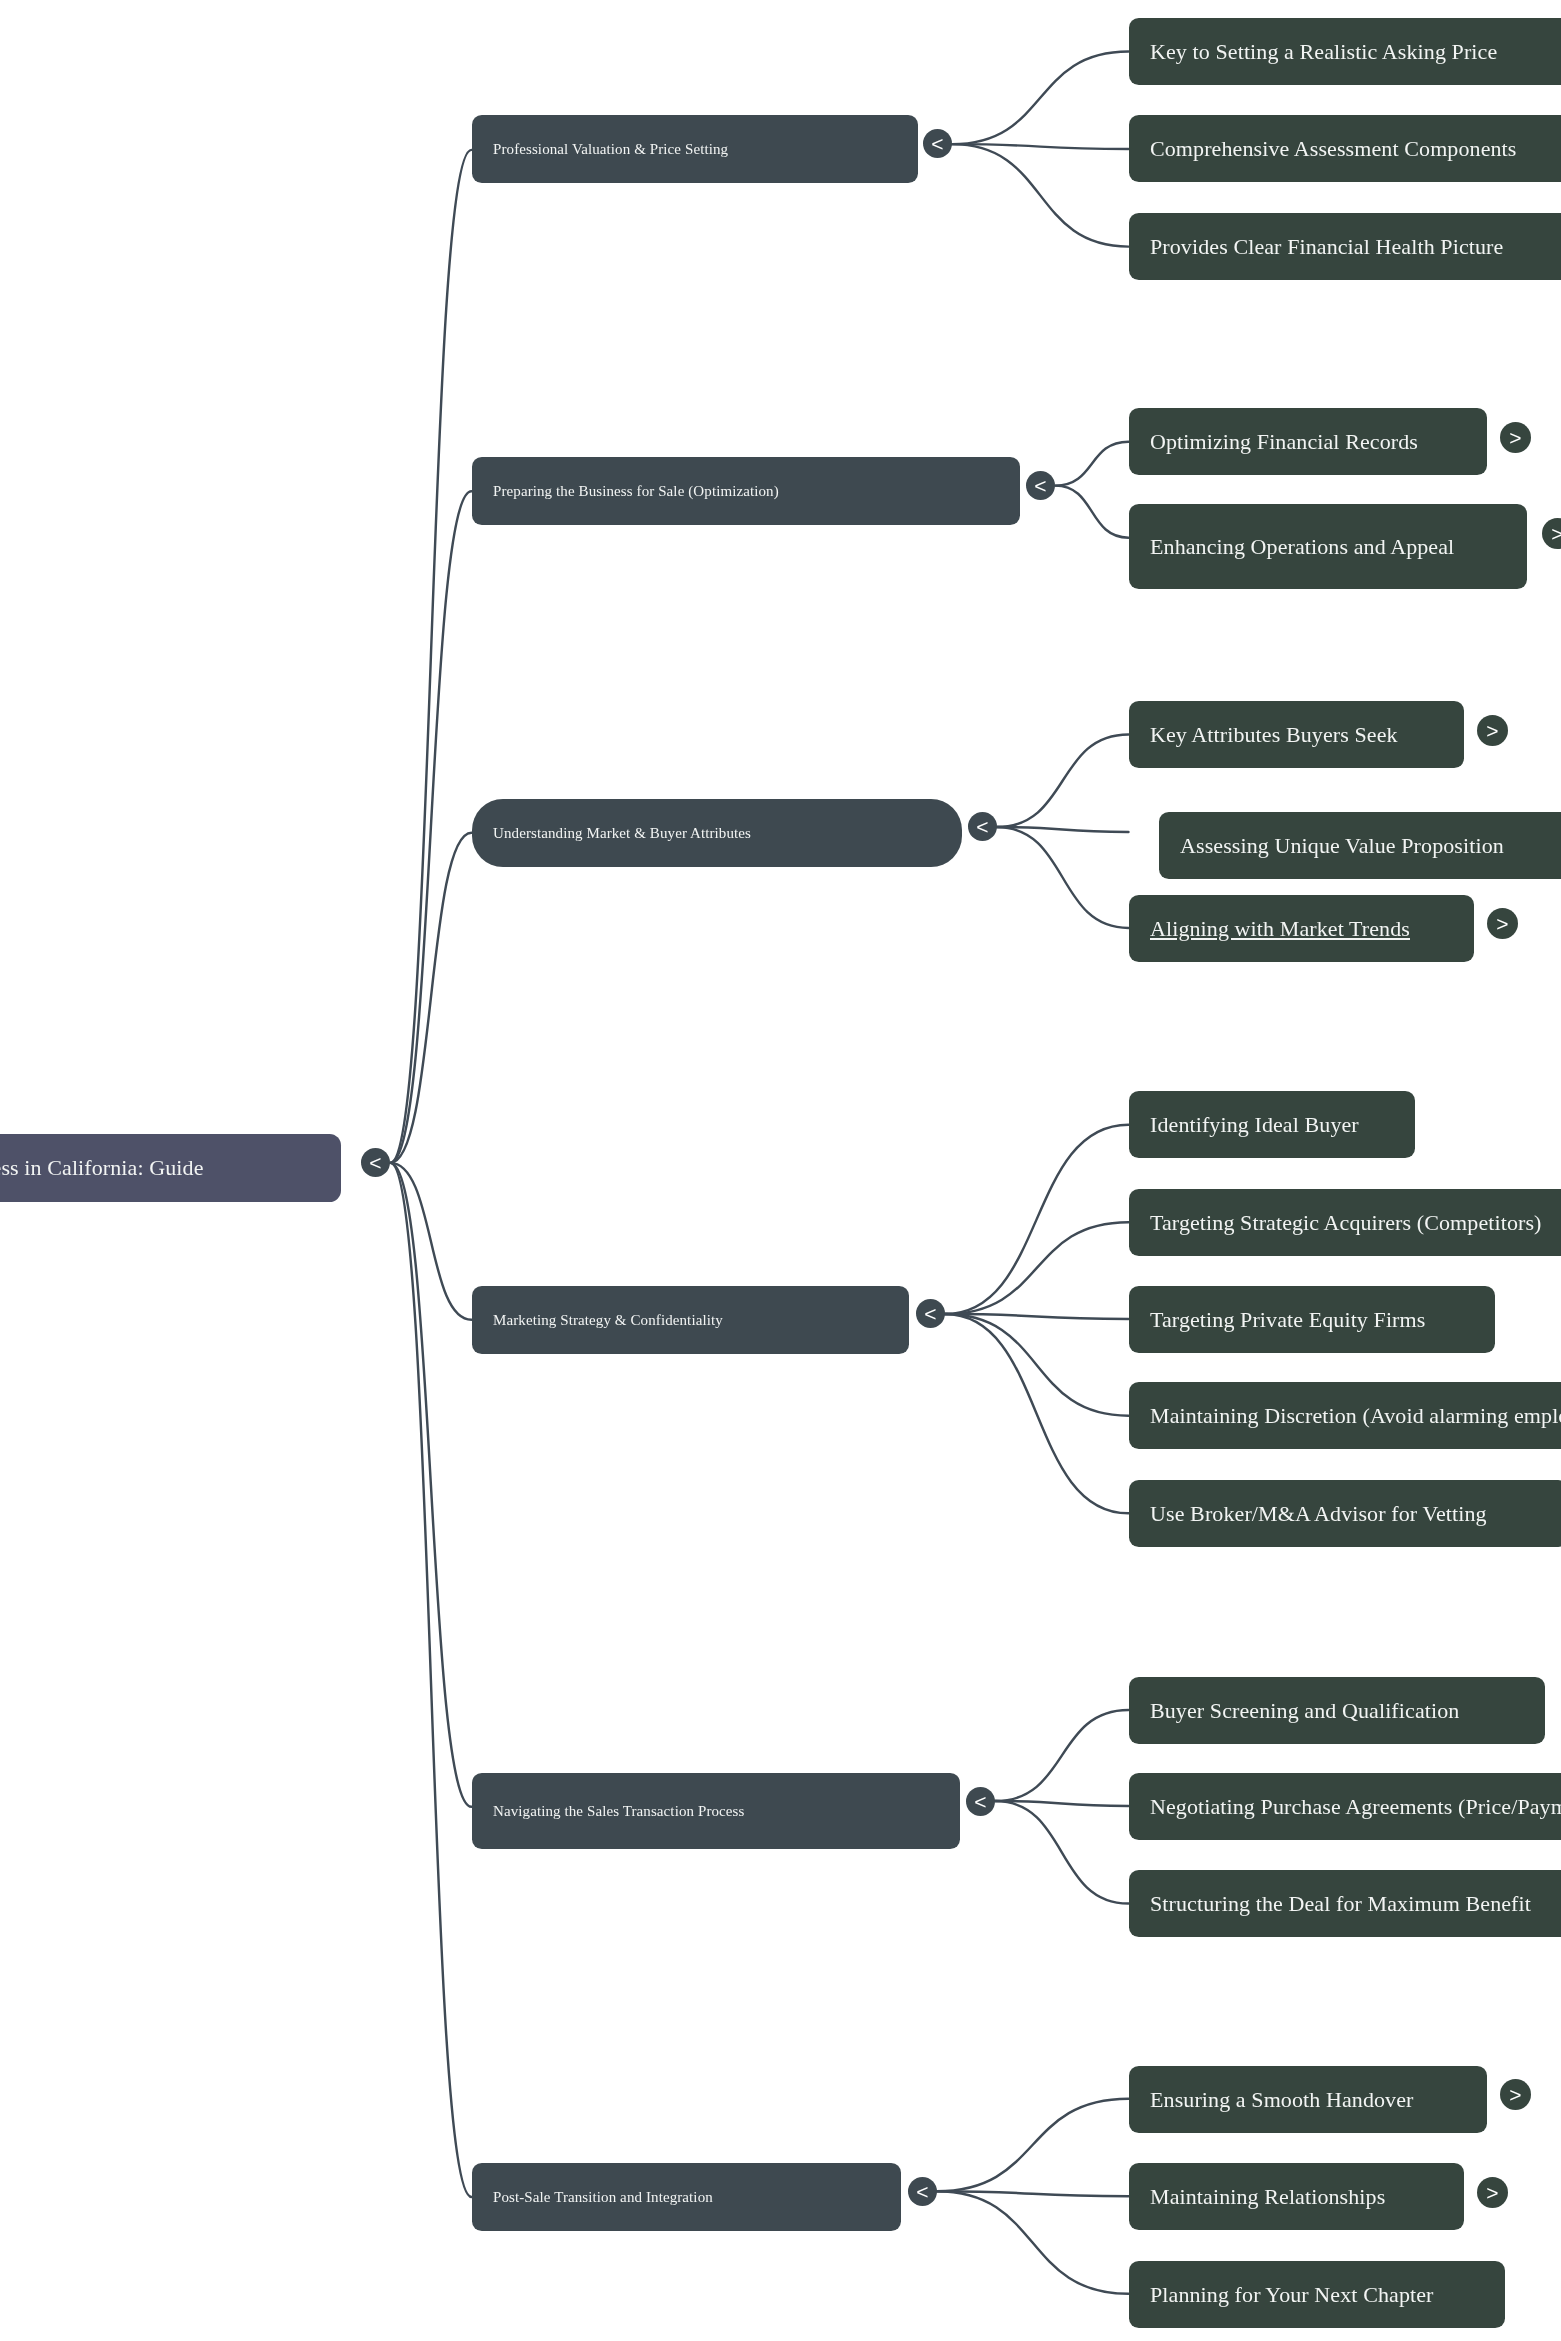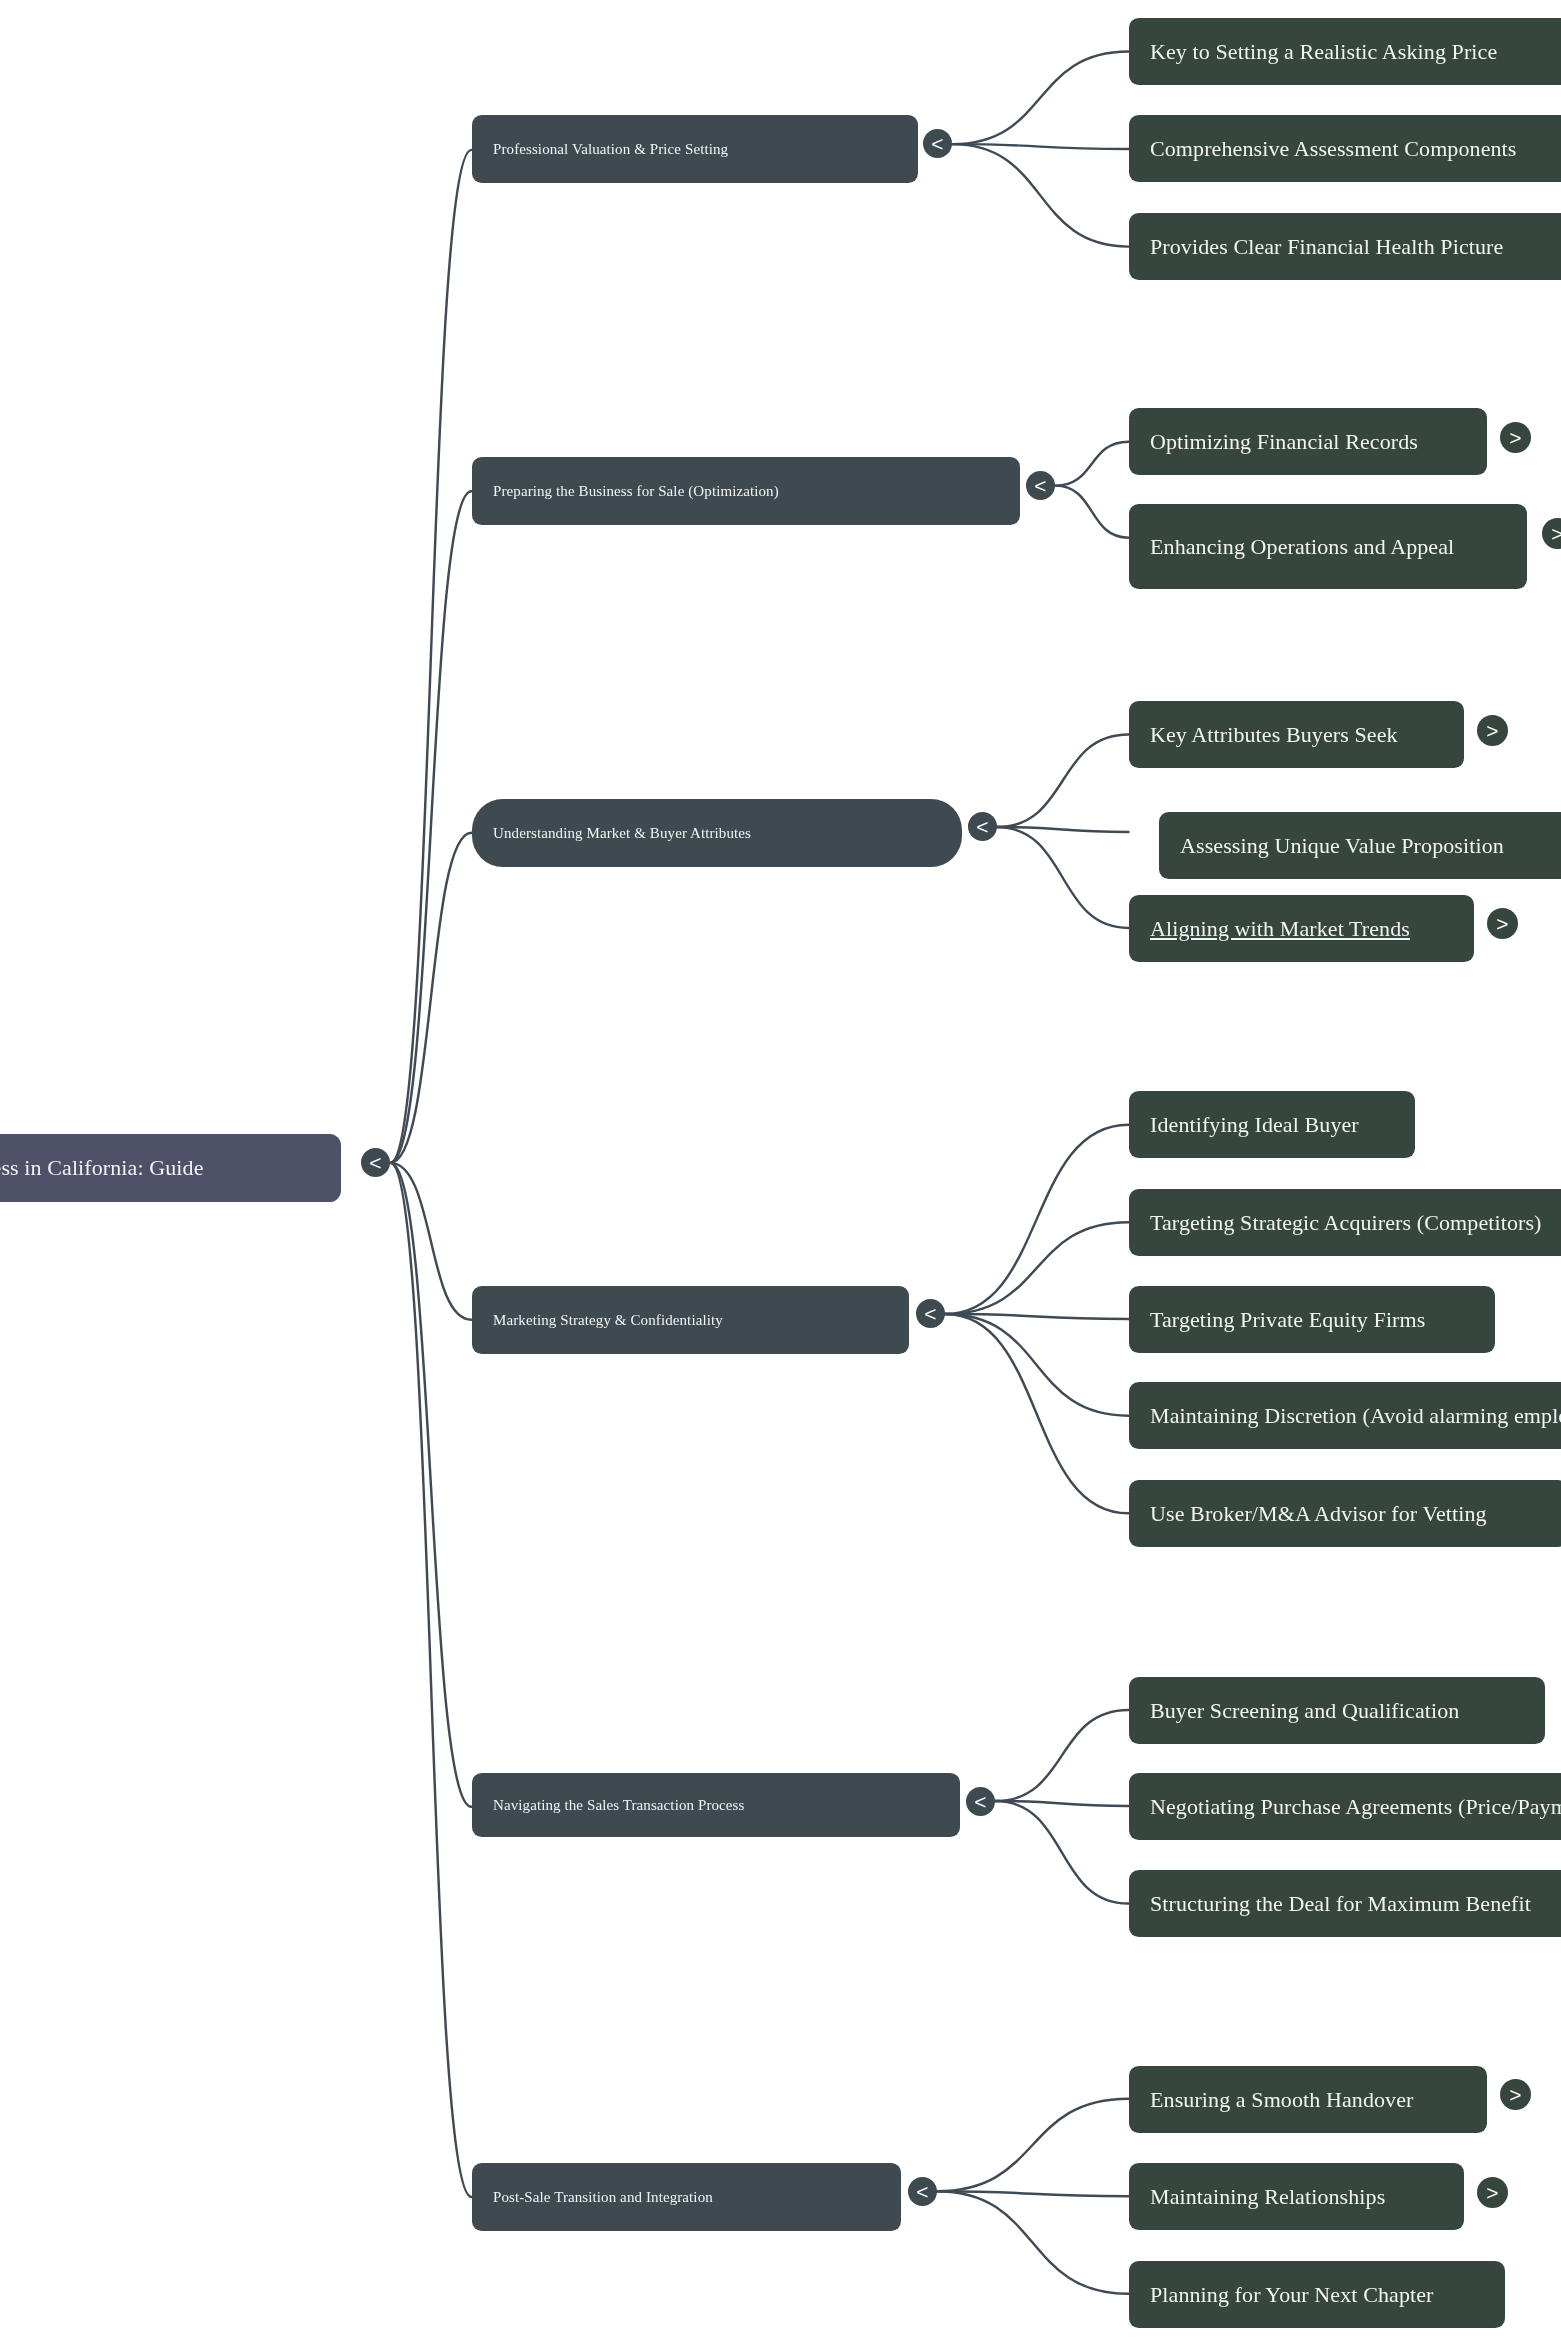--- a/index.html
+++ b/index.html
@@ -159,21 +159,21 @@
       </div>
       <div class="node node-leaf" id="leaf-targeting-private-equity" style="left: 1129px; top: 1286px; width: 366px; height: 67px;">
         <span>Targeting Private Equity Firms</span>
       </div>
       <div class="node node-leaf" id="leaf-maintaining-discretion" style="left: 1129px; top: 1382px; width: 585px; height: 67px;">
         <span>Maintaining Discretion (Avoid alarming employees)</span>
       </div>
       <div class="node node-leaf" id="leaf-use-broker-advisor" style="left: 1129px; top: 1480px; width: 439px; height: 67px;">
         <span>Use Broker/M&amp;A Advisor for Vetting</span>
       </div>
-      <div class="node node-branch" id="branch-navigating-sales" style="left: 472px; top: 1773px; width: 488px; height: 64px;">
+      <div class="node node-branch" id="branch-navigating-sales" style="left: 472px; top: 1773px; width: 488px; height: 76px;">
         <span>Navigating the Sales Transaction Process</span>
       </div>
       <div class="toggle toggle-collapse" style="left: 966px; top: 1787px; width: 29px; height: 29px;">&lt;</div>
       <div class="node node-leaf" id="leaf-buyer-screening" style="left: 1129px; top: 1677px; width: 416px; height: 67px;">
         <span>Buyer Screening and Qualification</span>
       </div>
       <div class="node node-leaf" id="leaf-negotiating-purchase-agreements" style="left: 1129px; top: 1773px; width: 569px; height: 67px;">
         <span>Negotiating Purchase Agreements (Price/Payment)</span>
       </div>
       <div class="node node-leaf" id="leaf-structuring-the-deal" style="left: 1129px; top: 1870px; width: 498px; height: 67px;">

